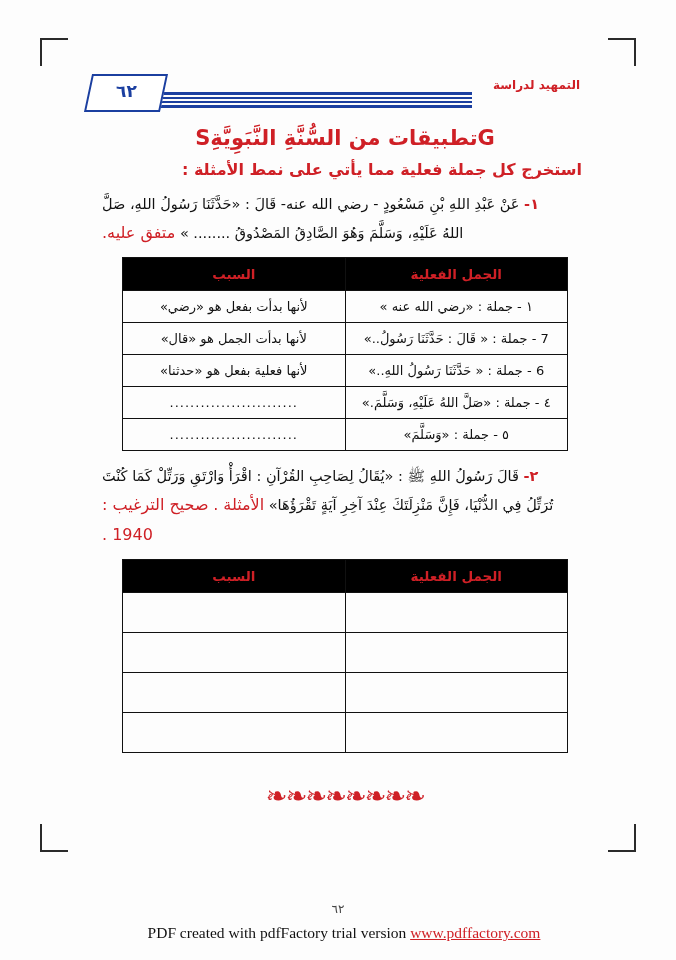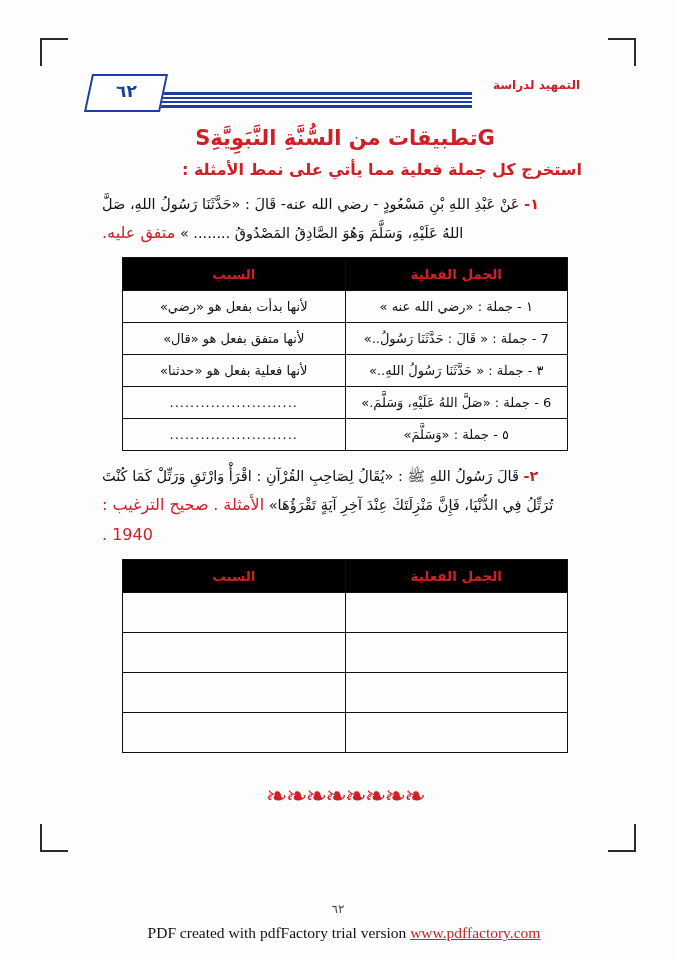--- a/index.html
+++ b/index.html
@@ -249,28 +249,28 @@
           <th>السبب</th>
         </tr>
       </thead>
       <tbody>
         <tr>
           <td>١ - جملة : «رضي الله عنه »</td>
           <td>لأنها بدأت بفعل هو «رضي»</td>
         </tr>
         <tr>
           <td>7 - جملة : « قَالَ : حَدَّثَنَا رَسُولُ..»</td>
-          <td>لأنها متفق بفعل هو «قال»</td>
-        </tr>
-        <tr>
-          <td>٣ - جملة : « حَدَّثَنَا رَسُولُ اللهِ..»</td>
+          <td>لأنها بدأت الجمل هو «قال»</td>
+        </tr>
+        <tr>
+          <td>6 - جملة : « حَدَّثَنَا رَسُولُ اللهِ..»</td>
           <td>لأنها فعلية بفعل هو «حدثنا»</td>
         </tr>
         <tr>
-          <td>6 - جملة : «صَلَّ اللهُ عَلَيْهِ، وَسَلَّمَ.»</td>
+          <td>٤ - جملة : «صَلَّ اللهُ عَلَيْهِ، وَسَلَّمَ.»</td>
           <td class="dots">.........................</td>
         </tr>
         <tr>
           <td>٥ - جملة : «وَسَلَّمَ»</td>
           <td class="dots">.........................</td>
         </tr>
       </tbody>
     </table>
 
     <div class="q">

